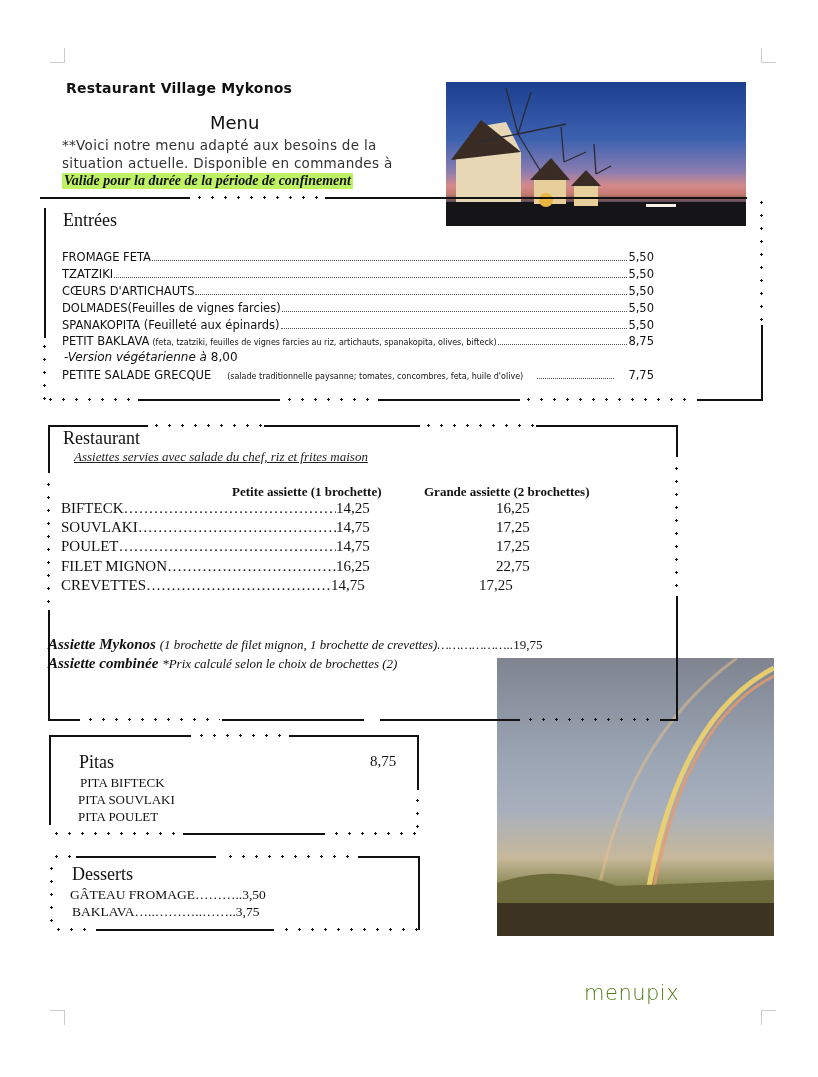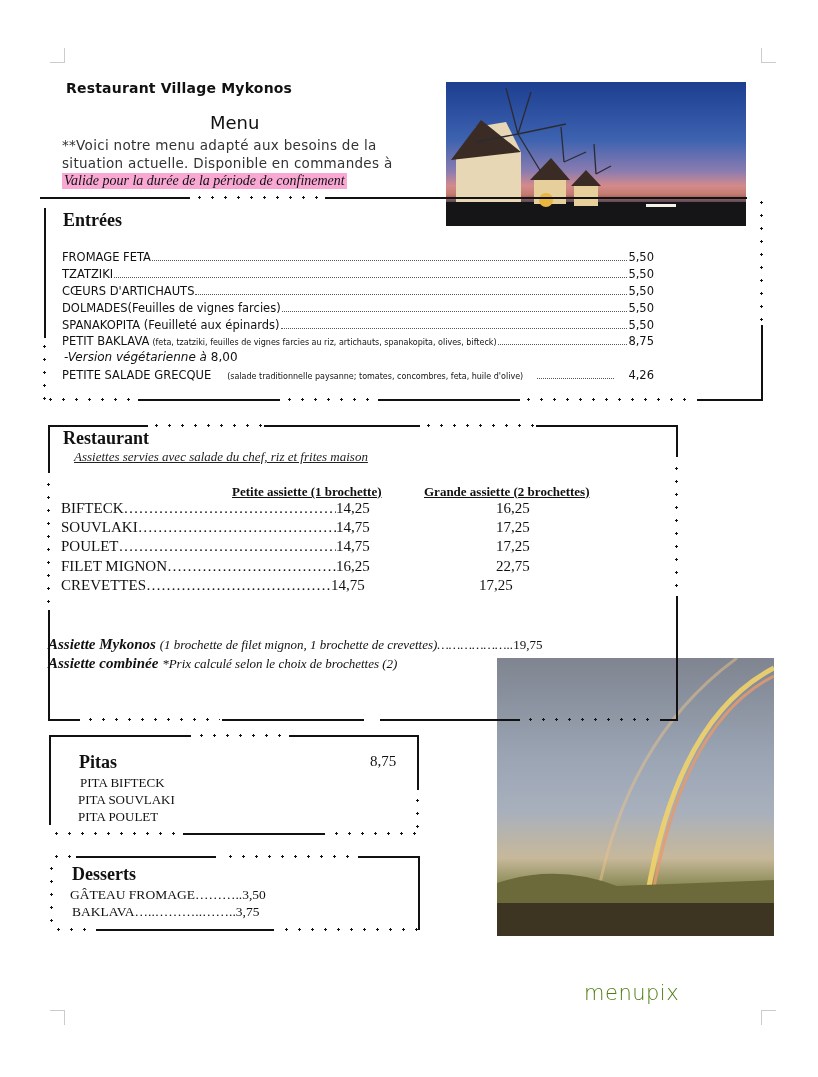--- a/index.html
+++ b/index.html
@@ -26,42 +26,42 @@
         background-image: radial-gradient(circle, #111 1.2px, transparent 1.4px);
         background-size: 13px 3px; background-repeat: repeat-x; }
   .vd { position: absolute; width: 3px;
         background-image: radial-gradient(circle, #111 1.2px, transparent 1.4px);
         background-size: 3px 13px; background-repeat: repeat-y; }
 
   
   .title { left: 66px; top: 80px; font-size: 14px; font-weight: bold; letter-spacing: 0.2px; }
   .menu-word { left: 210px; top: 112px; font-size: 18px; }
   .note { left: 62px; top: 136px; width: 380px; font-size: 13.5px; line-height: 18px; color: #333; letter-spacing: 0.3px; }
-  .valid { left: 62px; top: 173px; font-size: 14px; font-weight: normal; font-style: italic; background: #f9a8d4; padding: 0 2px; }
+  .valid { left: 62px; top: 173px; font-size: 14px; font-weight: bold; font-style: italic; background: #bef264; padding: 0 2px; }
 
   
   .photo1 { left: 446px; top: 82px; width: 300px; height: 144px; overflow: hidden;
     background: linear-gradient(180deg, #1c3f8f 0%, #3d62b0 40%, #8a7cb0 62%, #d48a8c 72%, #c57b6e 78%, #2a2f4a 86%, #161620 100%); }
   .photo2 { left: 497px; top: 658px; width: 277px; height: 278px; overflow: hidden;
     background: linear-gradient(180deg, #7f8490 0%, #9aa4b3 35%, #a8b0bd 55%, #c7b89a 72%, #8a8a55 82%, #5d5a2e 92%, #3b3520 100%); }
 
   
-  .sec-title { font-size: 18px; font-weight: bold; }
+  .sec-title { font-size: 18px; font-weight: normal; }
   .entree-row { position: absolute; left: 62px; width: 592px; display: flex; align-items: baseline;
     font-family: "DejaVu Sans", sans-serif; font-size: 11.5px; white-space: nowrap; color: #111; }
   .entree-row .name { flex: 0 0 auto; }
   .entree-row .desc { font-size: 8px; flex: 0 0 auto; margin-left: 3px; }
   .entree-row .dots { flex: 1 1 auto; overflow: hidden; border-bottom: 1px dotted #555; margin: 0 1px 3px 1px; height: 1px; }
   .entree-row .price { flex: 0 0 auto; }
   .veg { left: 64px; top: 350px; font-family: "DejaVu Sans", sans-serif; font-size: 12px; font-style: italic; }
   .veg .p { font-style: normal; }
 
   
   .bro-sub { left: 74px; top: 449px; font-size: 13px; font-style: italic; text-decoration: underline; color: #222; }
-  .bro-head { top: 484px; font-size: 13px; font-weight: bold; text-decoration: underline; }
+  .bro-head { top: 484px; font-size: 13px; font-weight: bold; }
   .bro-row { position: absolute; left: 61px; font-size: 15px; white-space: nowrap; }
   .bro-row .n { display: inline-block; width: 275px; overflow: hidden; vertical-align: bottom; white-space: nowrap; }
   .bro-row .p1 { display: inline-block; width: 160px; }
   .bro-row .p2 { display: inline-block; }
   .assiette { left: 48px; font-size: 15px; white-space: nowrap; }
   .assiette b { font-style: italic; }
   .assiette i { font-size: 13px; }
 
   
   .pita-item { left: 78px; font-size: 13px; }
@@ -164,21 +164,21 @@
     <span class="dots"></span>
     <span class="price">8,75</span>
 </div>
 <div class="abs veg">
   <span>-Version végétarienne à</span> <span class="p">8,00</span>
 </div>
 <div class="entree-row" style="top:368px;gap:13px;">
   <span class="name">PETITE SALADE GRECQUE</span>
     <span class="desc">(salade traditionnelle paysanne; tomates, concombres, feta, huile d'olive)</span>
     <span class="dots"></span>
-    <span class="price">4,26</span>
+    <span class="price">7,75</span>
 </div>
 
 <div class="hl" style="left:48px; top:425px; width:100px;"></div>
 <div class="hd" style="left:150px; top:424px; width:112px;"></div>
 <div class="hl" style="left:264px; top:425px; width:156px;"></div>
 <div class="hd" style="left:422px; top:424px; width:112px;"></div>
 <div class="hl" style="left:536px; top:425px; width:142px;"></div>
 <div class="vl" style="left:676px; top:425px; height:32px;"></div>
 <div class="vd" style="left:675px; top:462px; height:132px;"></div>
 <div class="vl" style="left:676px; top:596px; height:125px;"></div>

